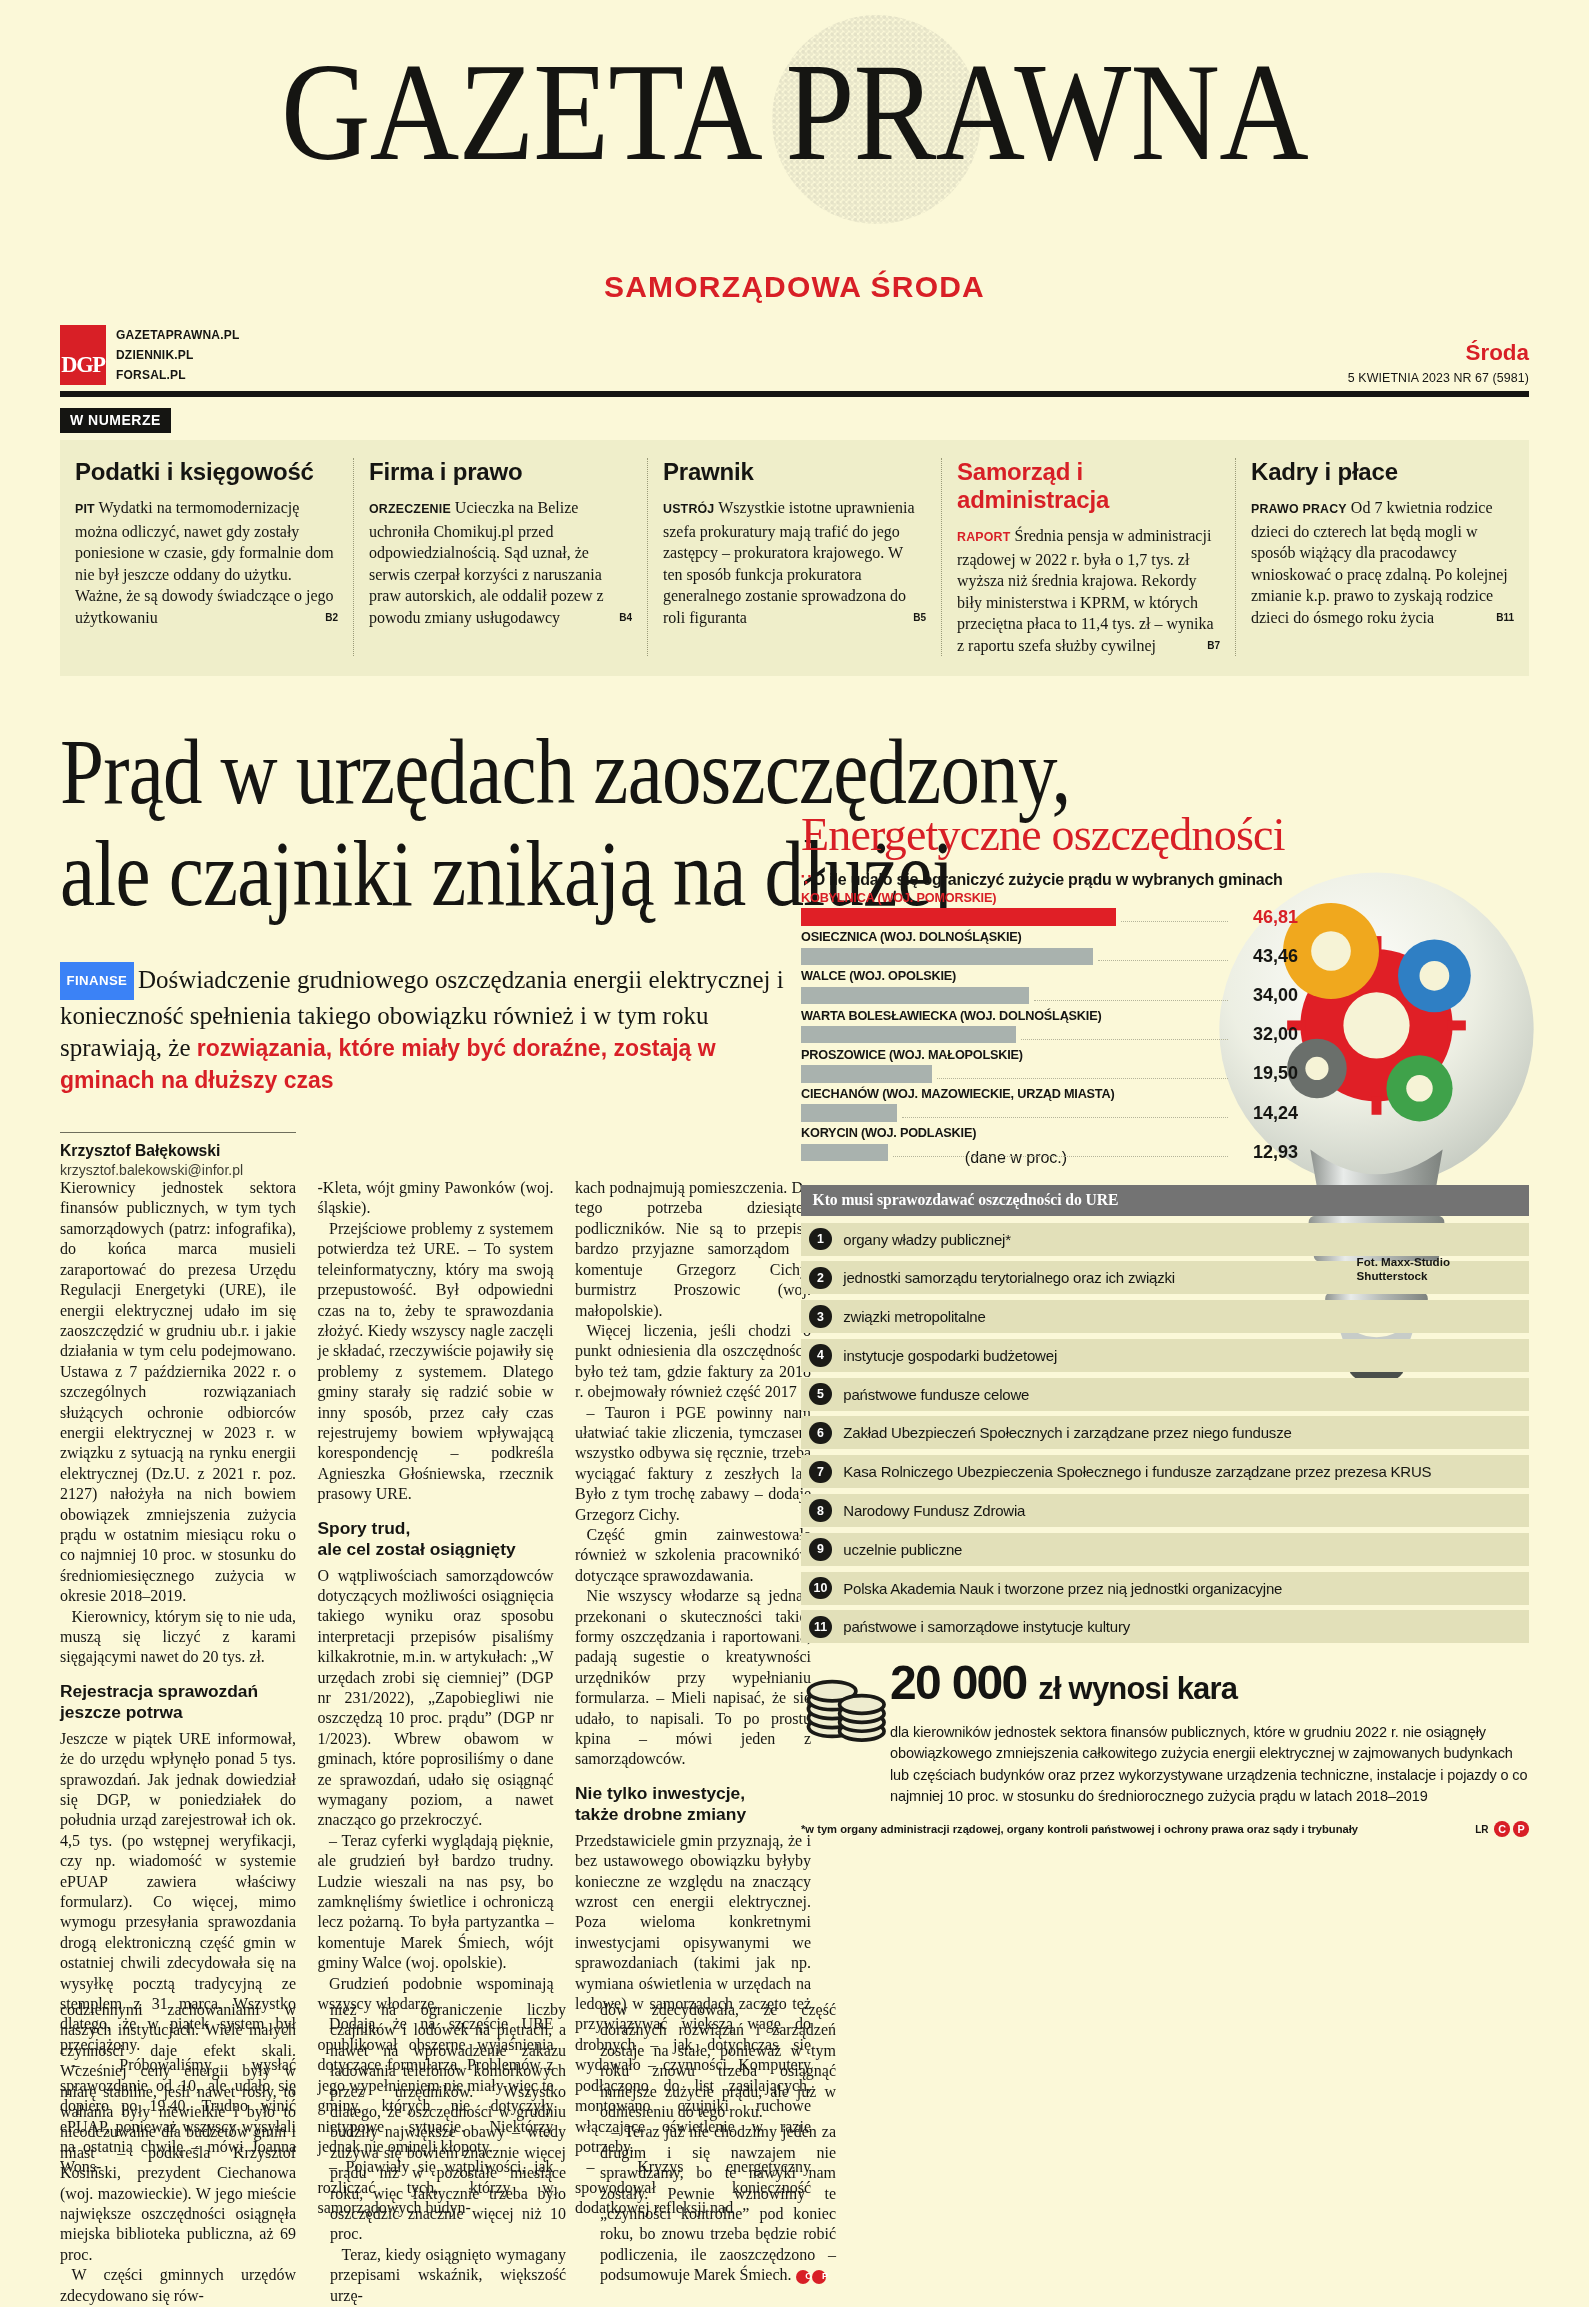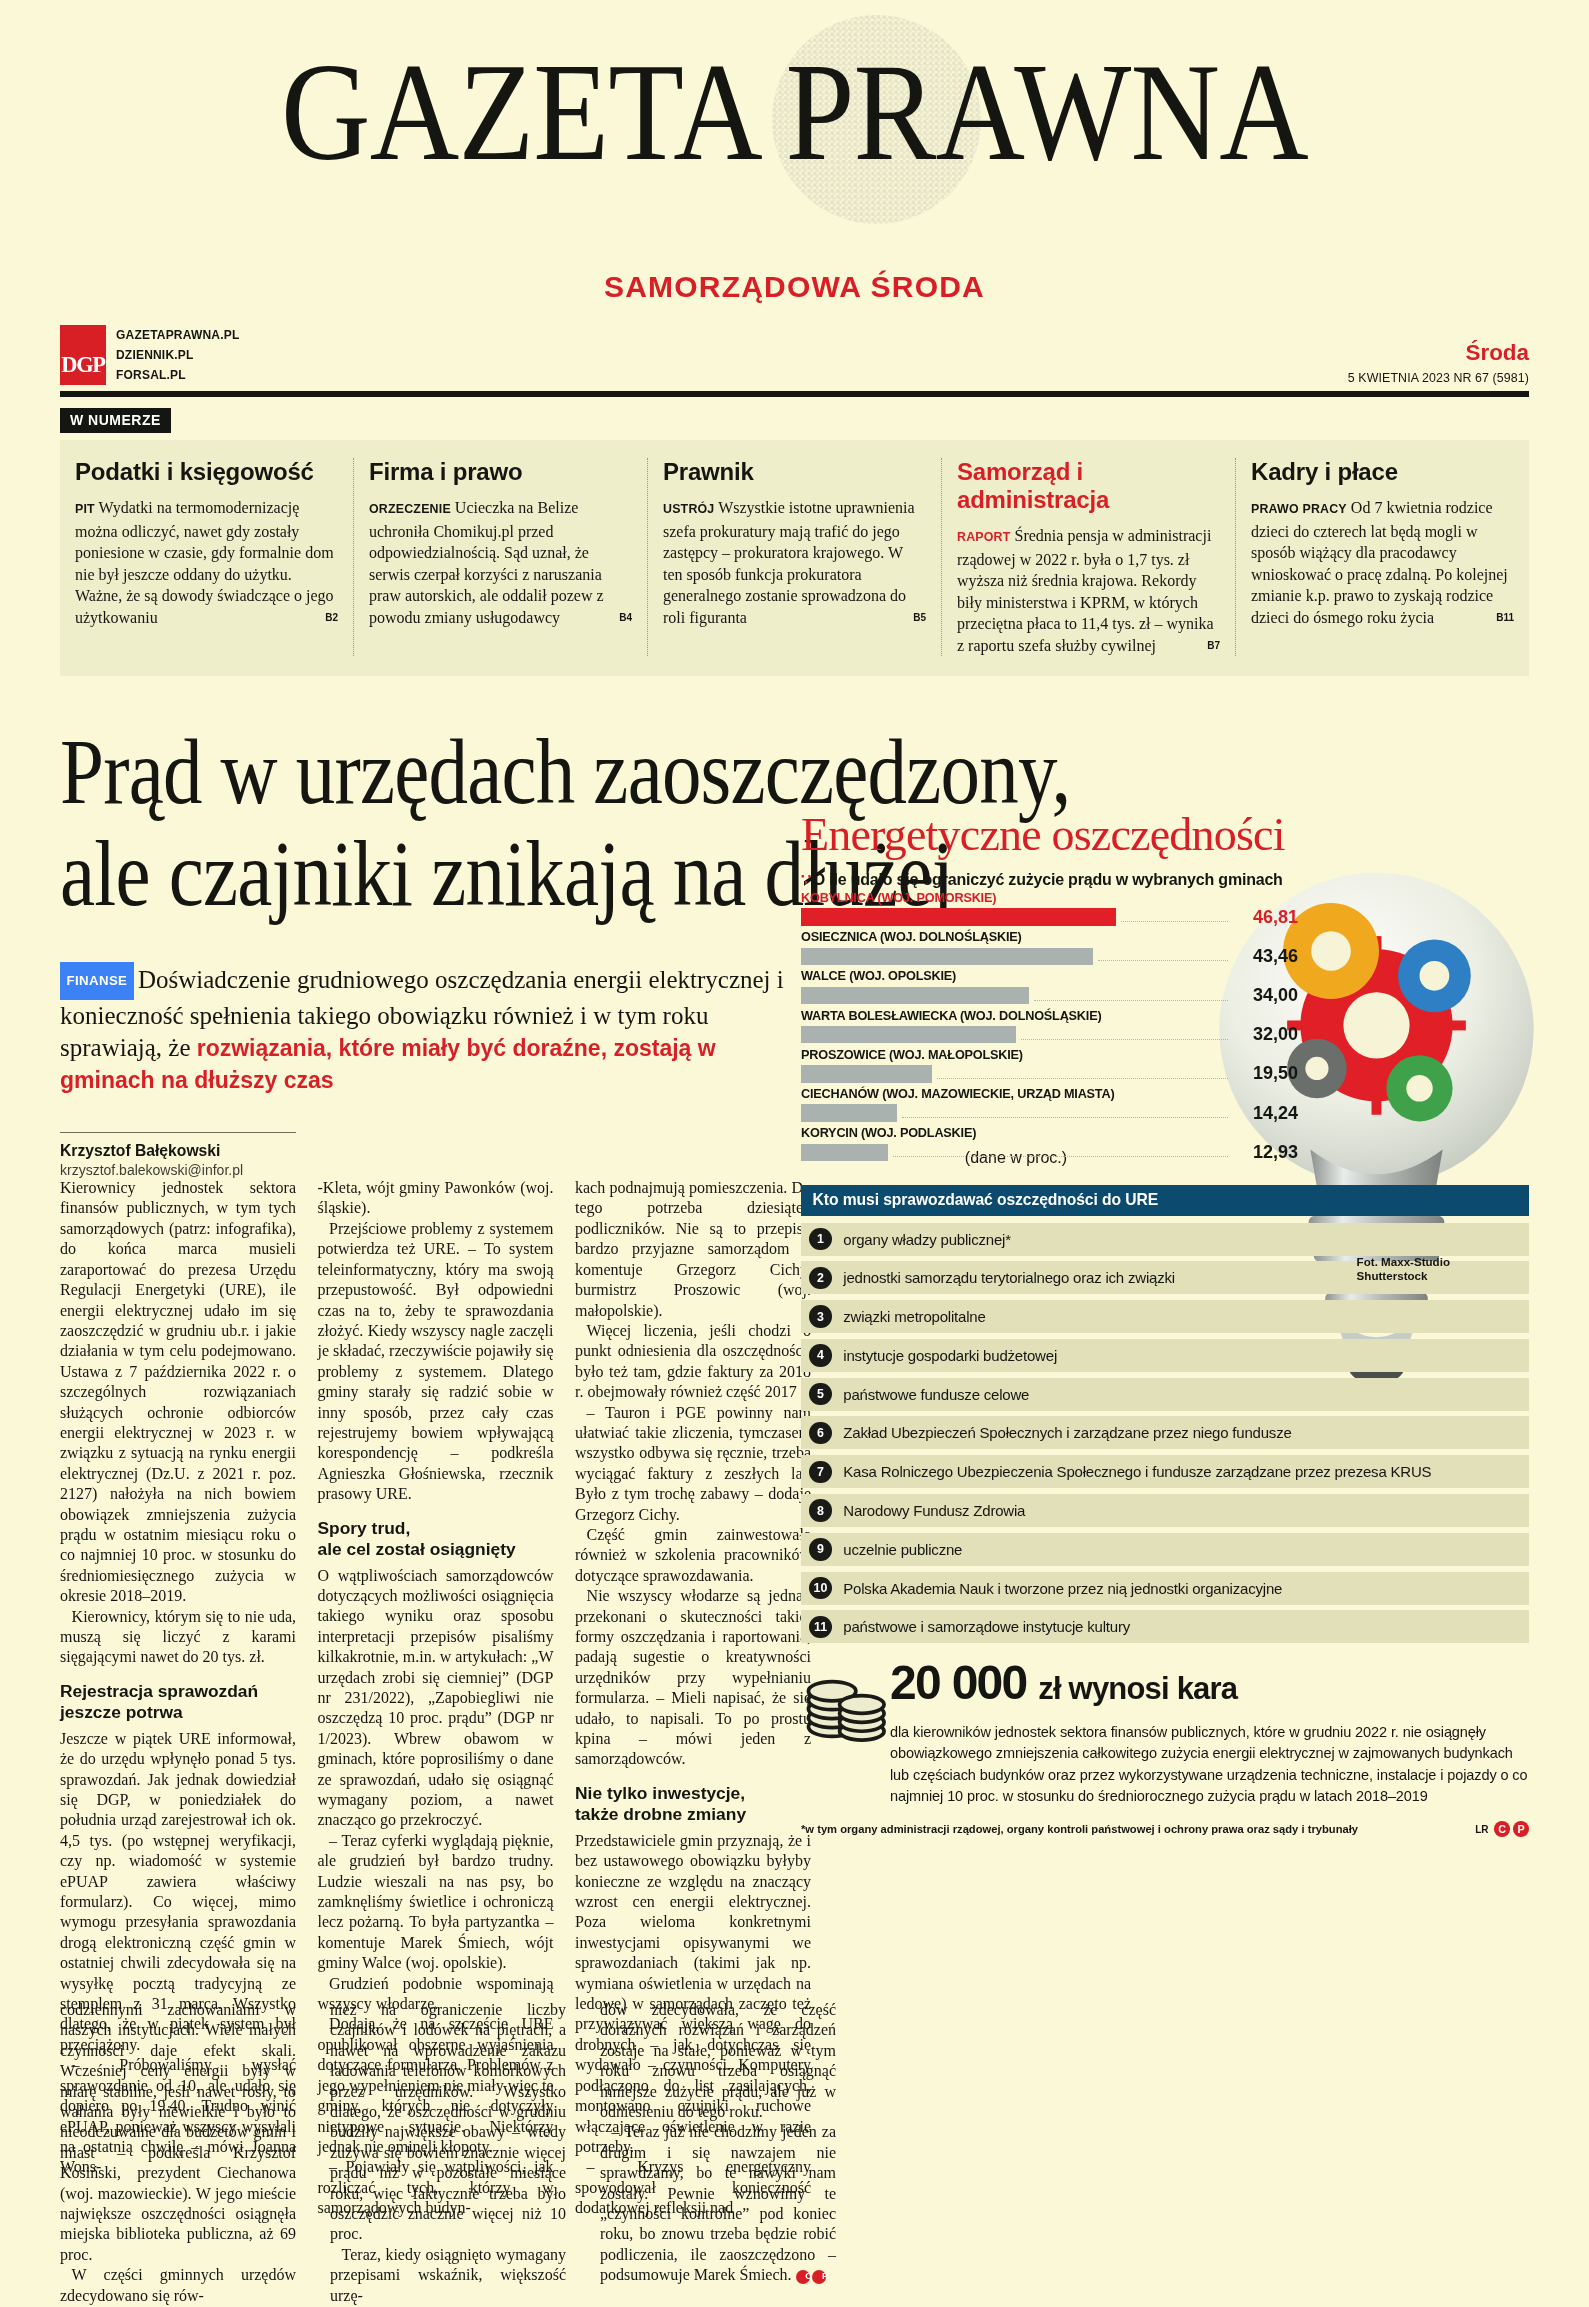--- a/index.html
+++ b/index.html
@@ -161,21 +161,21 @@
     font-family: "Liberation Sans", sans-serif; font-weight: 700; font-size: 18px;
     width: 65px; text-align: right;
   }
   .bar-row.first .bar-val { color: #d81f26; }
   .units {
     font-family: "Liberation Sans", sans-serif; font-size: 16px; text-align: center;
     width: 430px; margin-top: -16.6px;
   }
 
   .ure-head {
-    background: #0c4a6e; color: #fff; font-family: Liberation Sans, sans-serif;
+    background: #737373; color: #fff; font-family: Liberation Serif, serif;
     font-weight: 700; font-size: 15.7px; padding: 6.6px 11.6px; margin-top: 18px;
     position: relative; z-index: 3; letter-spacing: -0.1px;
   }
   .ure-list { margin-top: 6.6px; position: relative; z-index: 3; }
   .ure-item {
     display: flex; align-items: center; background: #e2e0b9;
     margin-bottom: 5.8px; padding: 5.8px 8.3px; height: 33px;
   }
   .ure-num {
     width: 22.4px; height: 22.4px; border-radius: 50%; background: #1a1a16; color: #fff;

